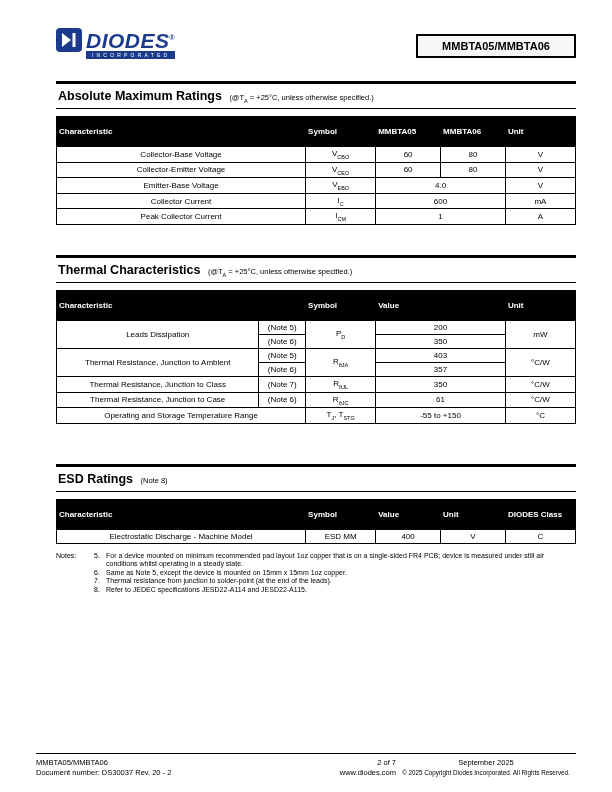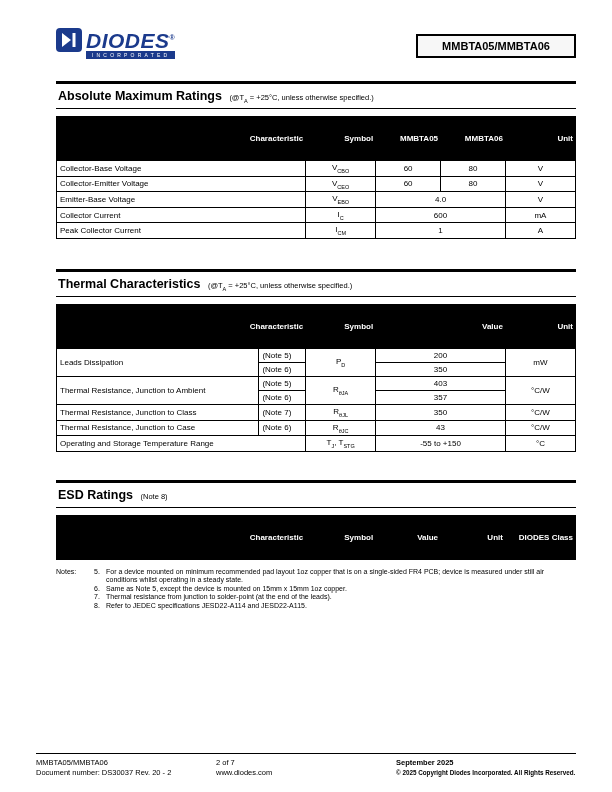--- a/index.html
+++ b/index.html
@@ -20,50 +20,50 @@
   .logo-name sup { font-size:7px; font-style:normal; }
   .logo-sub { background:#1b3a8c; color:#fff; font-size:5px; letter-spacing:3.2px; padding:1px 3px 1px 4px; margin-top:1px; text-align:center; }
   .part-box {
     border:2px solid #000; background:#f7f7f7; min-width:160px; text-align:center;
     font-weight:bold; font-size:11px; padding:4px 10px; margin-top:6px;
   }
 
   
   .section.abs { margin-top:22px; }
   .section.thermal { margin-top:30px; }
-  .section.esd { margin-top:28px; }
+  .section.esd { margin-top:40px; }
   .sec-head { border-top:3px solid #000; border-bottom:1px solid #000; padding:2px 2px 4px 2px; }
   .sec-title { font-weight:bold; font-size:12.5px; }
   .sec-sub { font-size:7.5px; margin-left:3px; }
   .sec-sub sub, td sub { font-size:5.5px; }
 
   
   table { width:100%; border-collapse:collapse; margin-top:7px; font-size:8px; table-layout:fixed; }
   th, td { border:1px solid #000; padding:2px 3px; vertical-align:middle; }
-  thead th { background:#000; color:#fff; font-weight:bold; text-align:right; font-size:8px; padding:17px 2px; }
-  td.L { text-align:left; }
+  thead th { background:#000; color:#fff; font-weight:bold; text-align:left; font-size:8px; padding:10px 2px; }
+  td.L { text-align:center; }
   td.C { text-align:center; }
 
   
   .notes { margin-top:8px; display:flex; font-size:7px; line-height:8.5px; }
   .notes-label { width:38px; flex:0 0 38px; }
   .notes-items { flex:1; max-width:478px; }
   .note { display:flex; }
   .note-num { flex:0 0 12px; }
   .note-text { flex:1; }
 
   
   .footer {
     position:absolute; left:36px; right:36px; bottom:14px;
     border-top:1px solid #000; padding-top:4px;
     display:flex; font-size:7.5px; line-height:10px;
   }
   .f-left { flex:1 1 0; text-align:left; }
-  .f-center { flex:1 1 0; text-align:left; }
-  .f-right { flex:1 1 0; text-align:left;font-weight:bold; }
+  .f-center { flex:1 1 0; text-align:right; }
+  .f-right { flex:1 1 0; text-align:center; }
   .f-site { font-weight:normal; }
   .f-copy { font-size:6.3px; }
 </style>
 </head>
 <body>
 
 <div class="page">
   <div class="content">
 
     <div class="hdr">
@@ -188,21 +188,21 @@
             <td class="L">Thermal Resistance, Junction to Class</td>
             <td class="L">(Note 7)</td>
             <td class="C"><span>R</span><sub>θJL</sub></td>
             <td class="C">350</td>
             <td class="C">°C/W</td>
           </tr>
           <tr>
             <td class="L">Thermal Resistance, Junction to Case</td>
             <td class="L">(Note 6)</td>
             <td class="C"><span>R</span><sub>θJC</sub></td>
-            <td class="C">43</td>
+            <td class="C">61</td>
             <td class="C">°C/W</td>
           </tr>
           <tr>
             <td class="L" colspan="2">Operating and Storage Temperature Range</td>
             <td class="C"><span>T</span><sub>J</sub><span>, T</span><sub>STG</sub></td>
             <td class="C">-55 to +150</td>
             <td class="C">°C</td>
           </tr>
         </tbody>
       </table>
@@ -224,20 +224,27 @@
         <thead>
           <tr>
             <th>Characteristic</th>
             <th>Symbol</th>
             <th>Value</th>
             <th>Unit</th>
             <th>DIODES Class</th>
           </tr>
         </thead>
         <tbody>
+          <tr>
+            <td class="L">Electrostatic Discharge - Machine Model</td>
+            <td class="C">ESD MM</td>
+            <td class="C">400</td>
+            <td class="C">V</td>
+            <td class="C">C</td>
+          </tr>
         </tbody>
       </table>
     </div>
 
     <div class="notes">
       <div class="notes-label">Notes:</div>
       <div class="notes-items">
         <div class="note">
           <span class="note-num">5.</span>
           <span class="note-text">For a device mounted on minimum recommended pad layout 1oz copper that is on a single-sided FR4 PCB; device is measured under still air conditions whilst operating in a steady state.</span>

